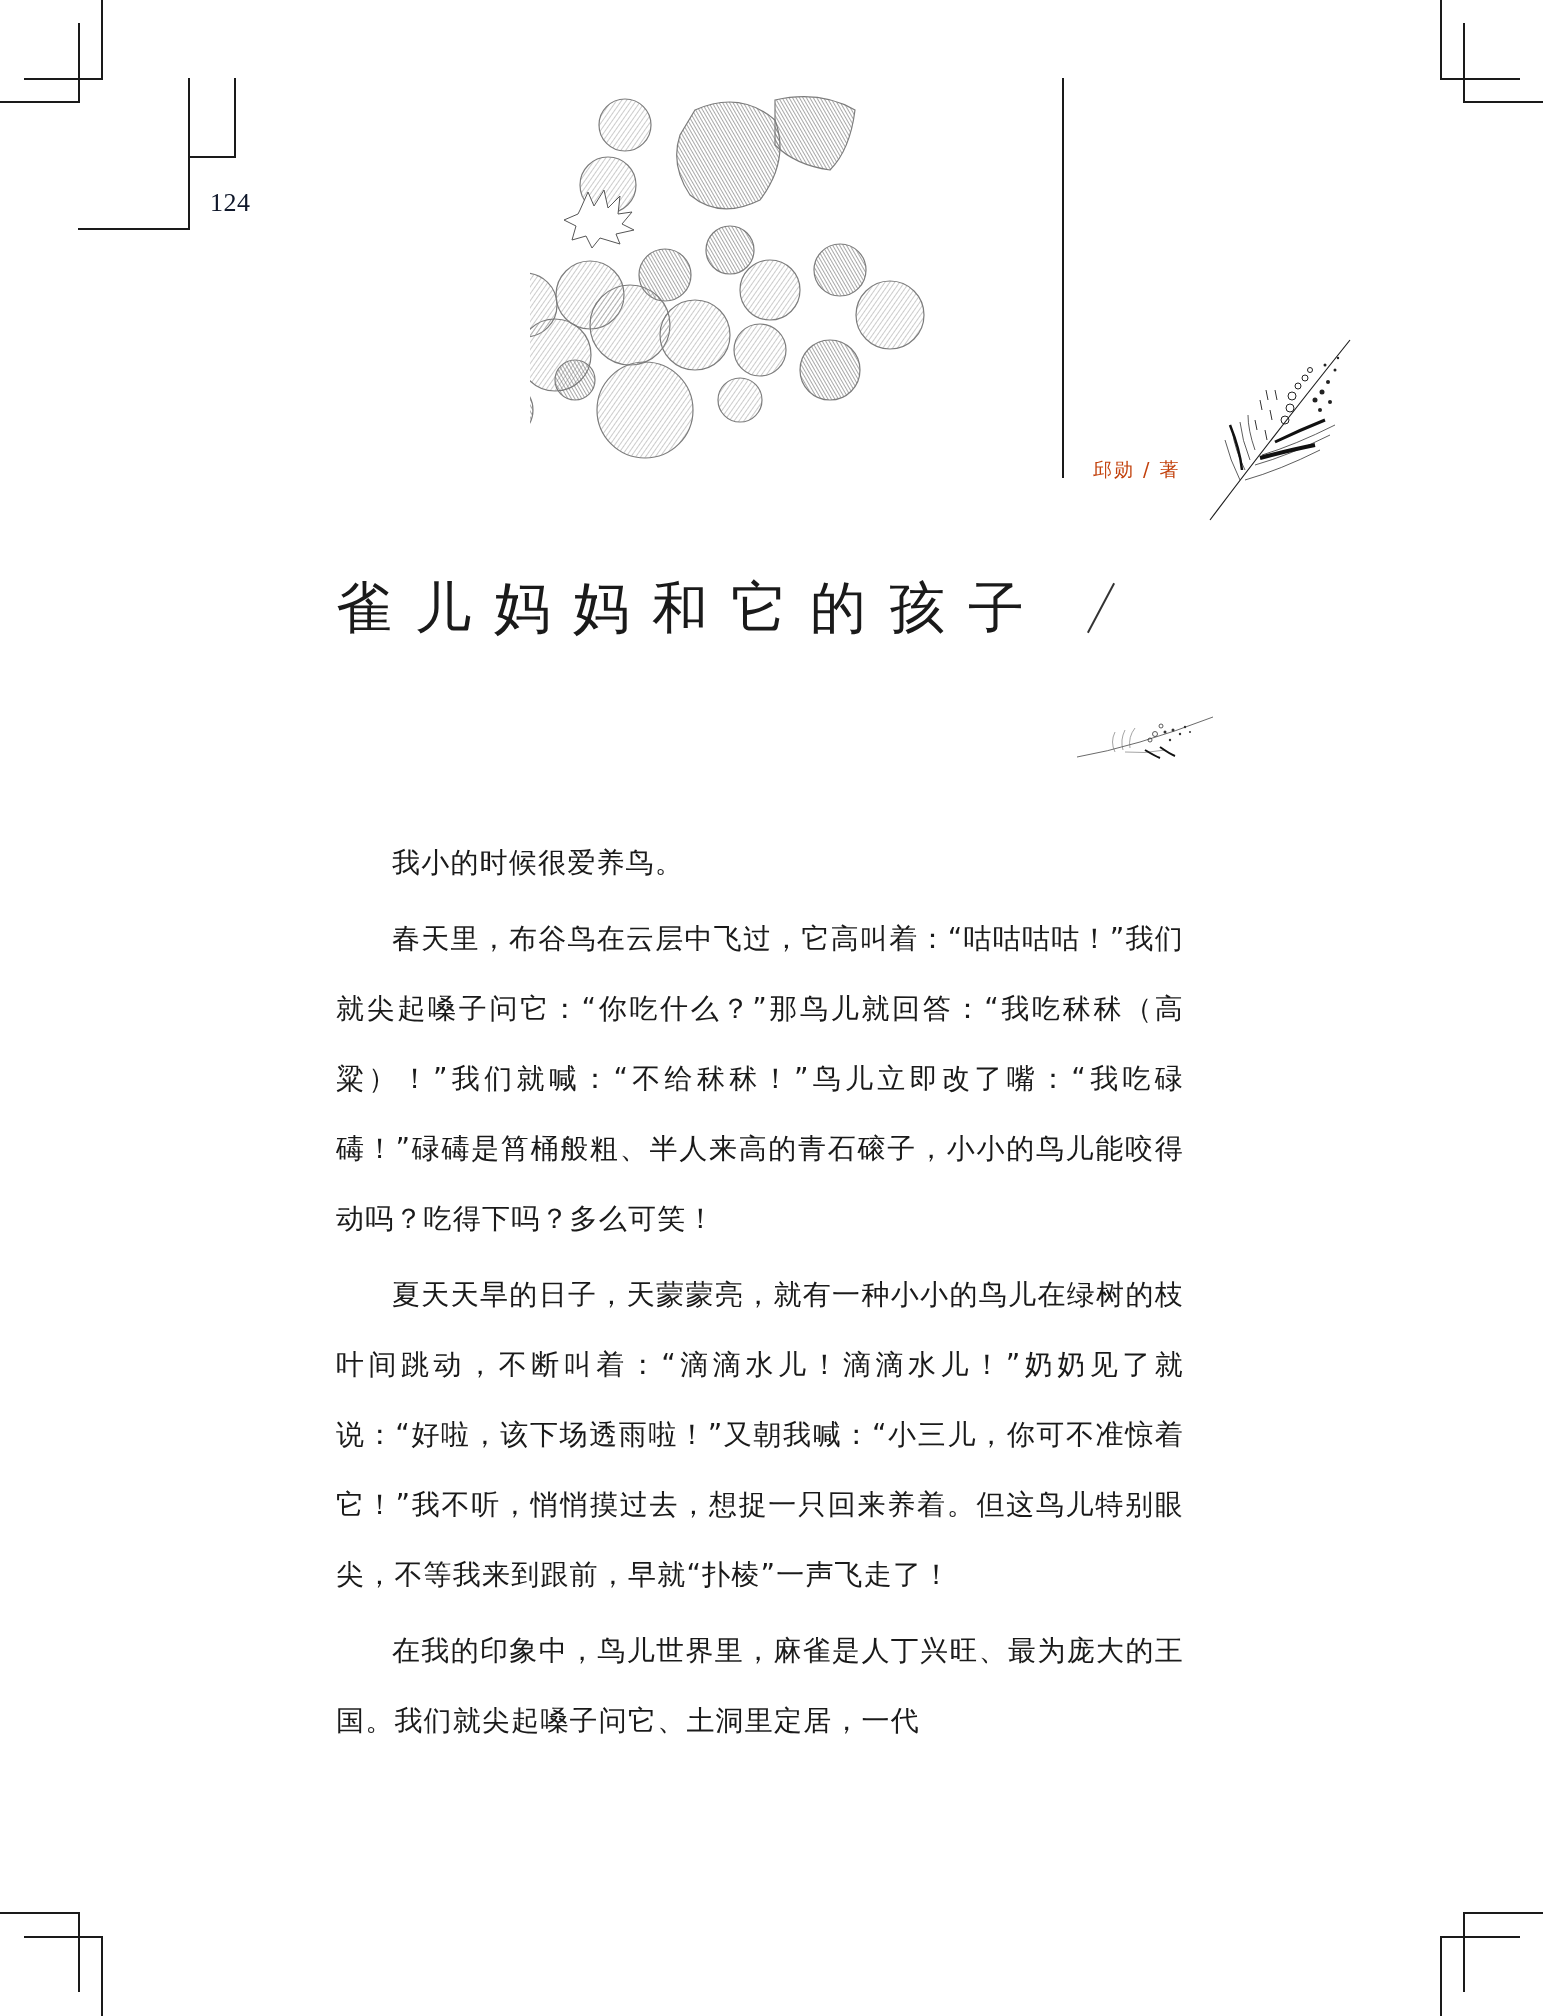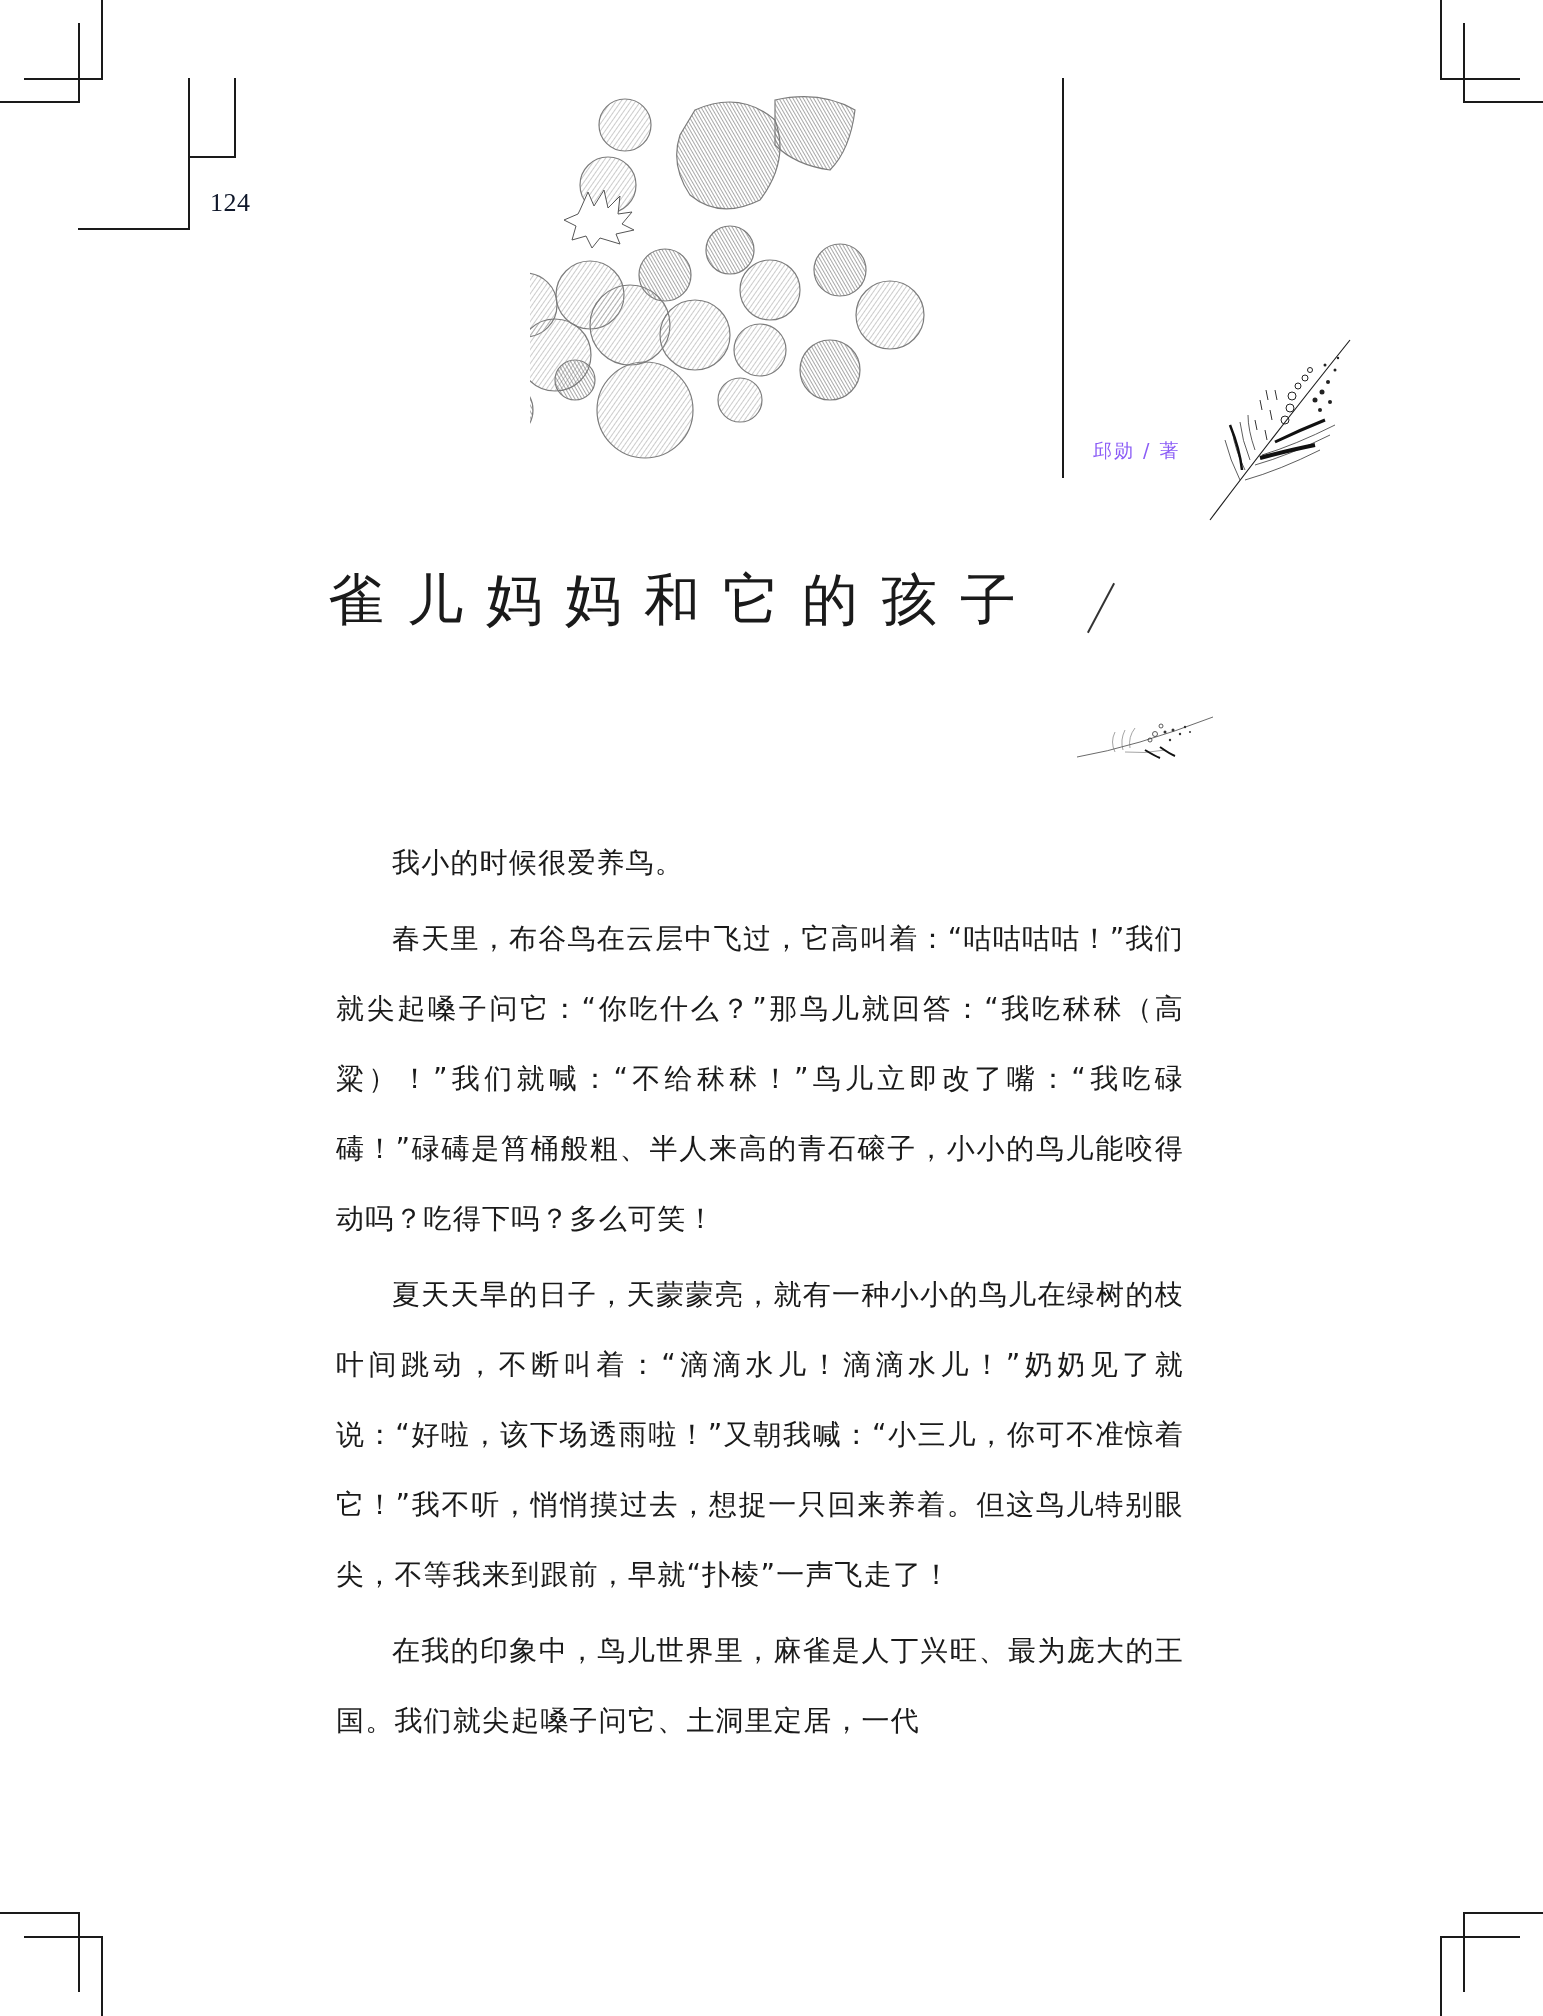--- a/index.html
+++ b/index.html
@@ -39,23 +39,23 @@
       position: absolute;
       left: 1062px;
       top: 78px;
       width: 2px;
       height: 400px;
       background: #1a1a1a;
     }
     .author {
       position: absolute;
       left: 1093px;
-      top: 438px;
+      top: 457px;
       font-size: 19px;
-      color: #8b5cf6;
+      color: #c2410c;
       letter-spacing: 2px;
     }
     .feather-big {
       position: absolute;
       left: 1200px;
       top: 330px;
       width: 160px;
       height: 200px;
     }
     .feather-small {
@@ -66,21 +66,21 @@
       height: 50px;
     }
     .title {
       position: absolute;
       left: 328px;
       top: 572px;
       font-size: 56px;
       font-weight: normal;
       letter-spacing: 23px;
       color: #1a1a1a;
-      margin: 0;
+      margin: 8px;
       white-space: nowrap;
       line-height: 1;
     }
     .title-slash {
       position: absolute;
       left: 1100px;
       top: 580px;
       width: 2px;
       height: 56px;
       background: #333;

